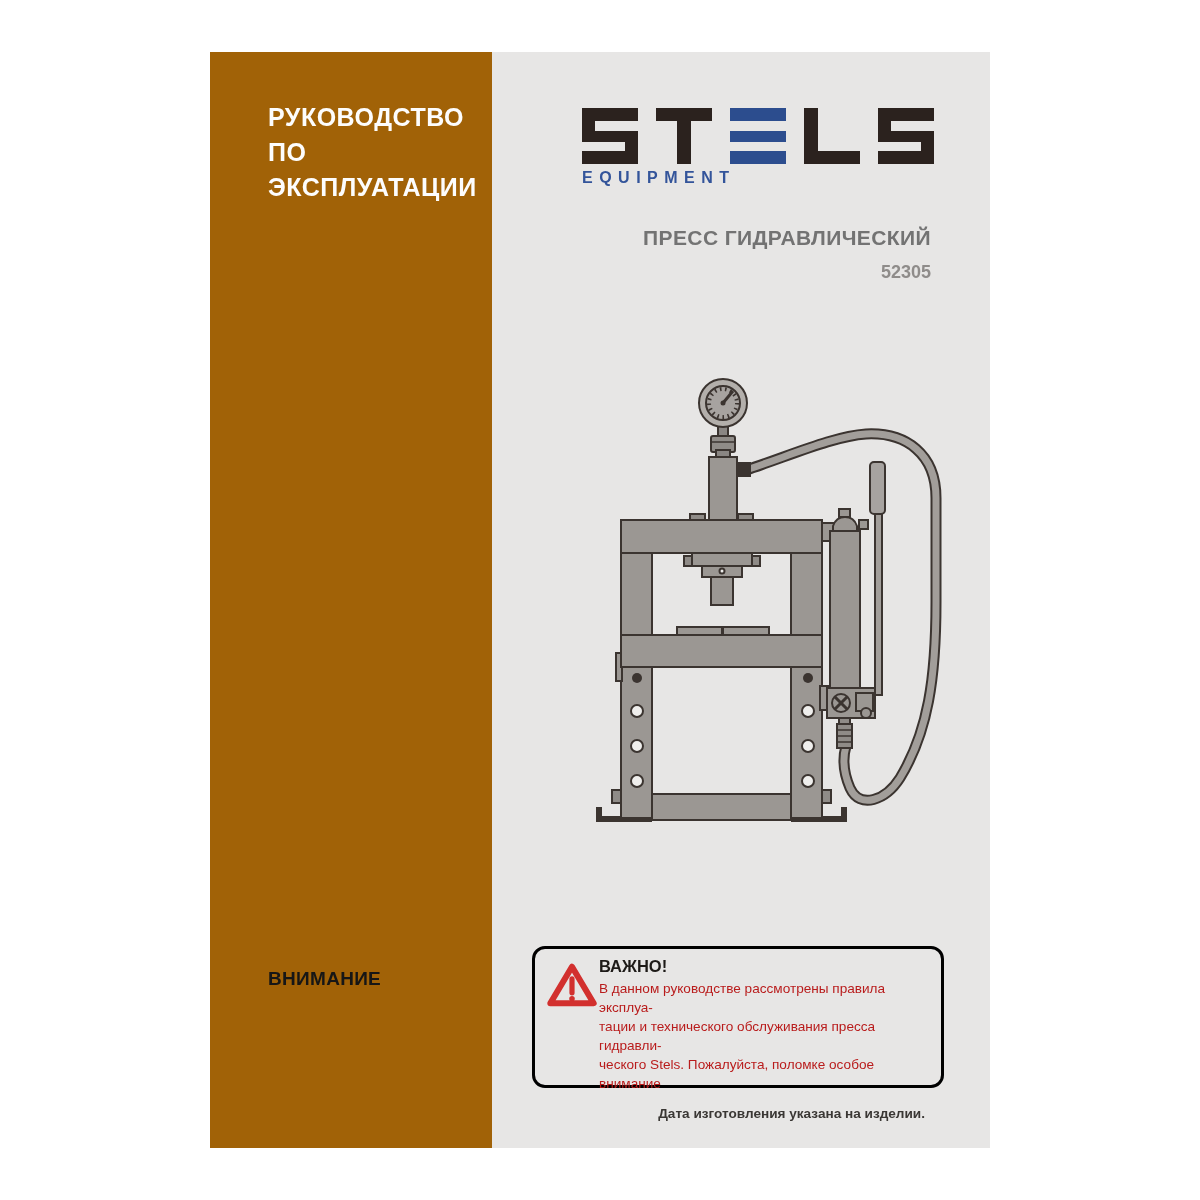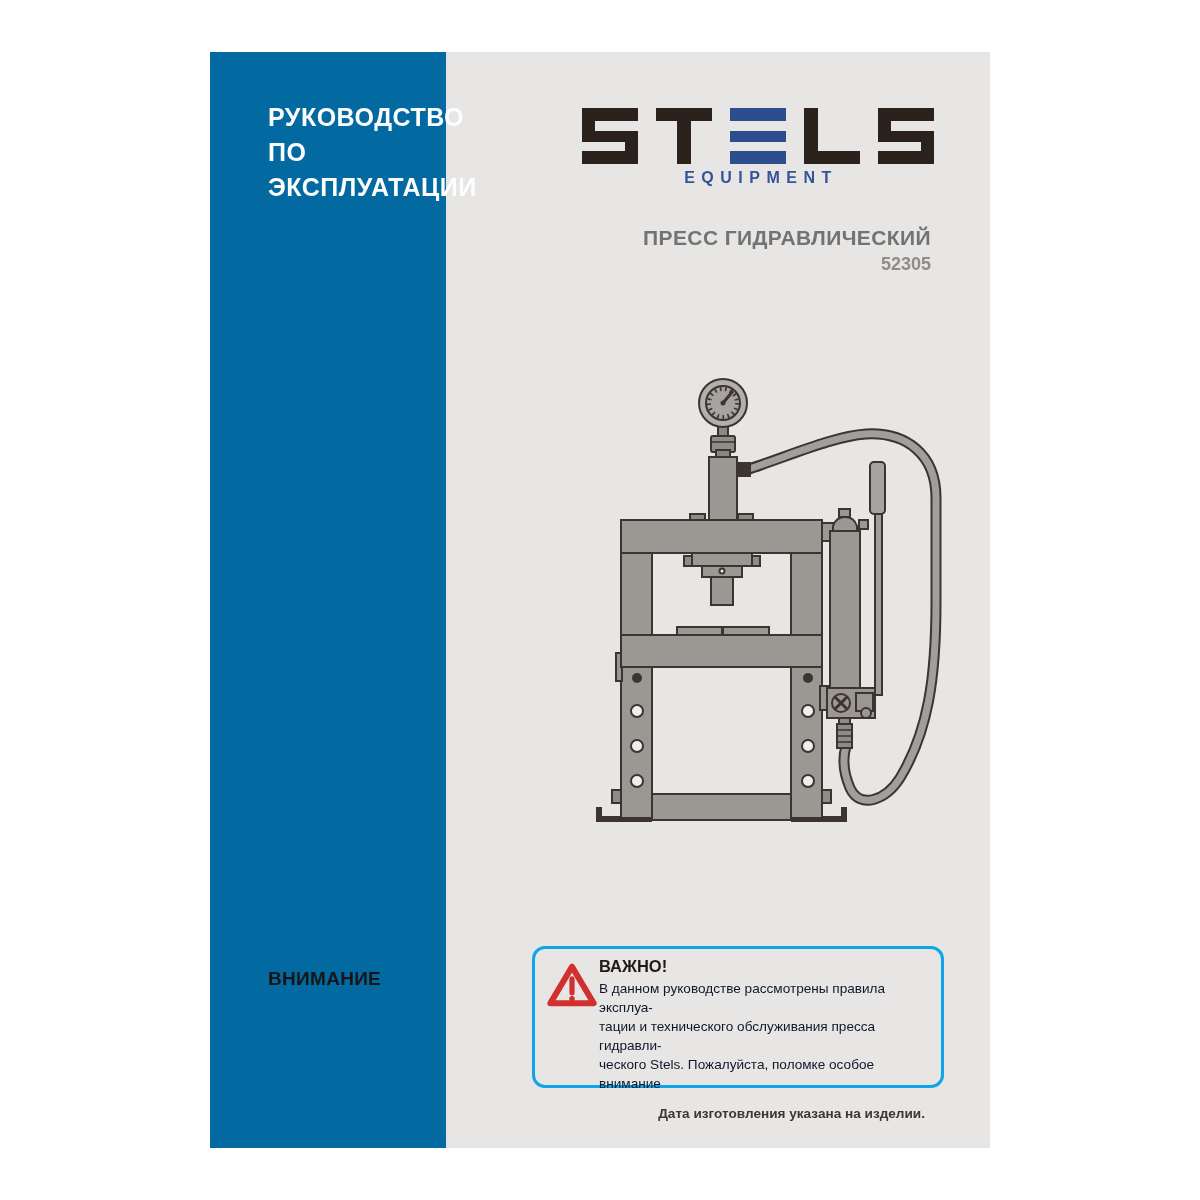--- a/index.html
+++ b/index.html
@@ -4,49 +4,49 @@
 <style>
   * { margin:0; padding:0; box-sizing:border-box; }
   html,body { width:1200px; height:1200px; background:#ffffff;
               font-family:"Liberation Sans", sans-serif; }
   .canvas { position:relative; width:1200px; height:1200px; background:#ffffff; overflow:hidden; }
 
   .page { position:absolute; left:210px; top:52px; width:780px; height:1096px;
           background:#e7e6e5; }
 
   
-  .sidebar { position:absolute; left:0; top:0; width:236px; height:1096px;
-             background:#0369a1; }
+  .sidebar { position:absolute; left:0; top:0; width:282px; height:1096px;
+             background:#a16207; }
   .sidebar-title { position:absolute; left:58px; top:48px; width:215px;
                    color:#fdfdfd; font-weight:bold; font-size:25px; line-height:35px;
                    letter-spacing:0.5px; }
   .attention { position:absolute; left:58px; top:916px; width:212px; color:#161616; }
   .attention-title { font-weight:bold; font-size:19px; letter-spacing:0.3px; margin-bottom:23px; }
   .attention-body { font-size:17.5px; line-height:24.5px; }
 
   
   .content { position:absolute; left:284px; top:0; width:496px; height:1096px; }
 
-  .brand { position:absolute; top:56px; right:56px; width:352px; text-align:center; }
+  .brand { position:absolute; top:56px; right:56px; width:352px; text-align:left; }
   .logo-svg { display:block; width:352px; height:56px; }
   .equipment { margin-top:5px; color:#33549a; font-size:16px; font-weight:bold;
                letter-spacing:6.5px; margin-right:-6px; }
 
   .product { position:absolute; top:174px; right:59px; text-align:right; }
   .product-title { color:#737373; font-weight:bold; font-size:21px; letter-spacing:0.4px; }
-  .product-model { color:#8f8c8a; font-weight:bold; font-size:18px; margin-top:4px; }
+  .product-model { color:#8f8c8a; font-weight:bold; font-size:18px; margin-top:12px; }
 
   .press-svg { position:absolute; left:100px; top:318px; width:352px; height:464px; }
 
   
   .notice { position:absolute; left:38px; top:894px; width:412px; height:142px;
-            border:3px solid #0ea5e9; border-radius:13px; padding:8px 16px 2px 64px; }
+            border:3px solid #000000; border-radius:13px; padding:8px 16px 2px 64px; }
   .warning-tri { position:absolute; left:11px; top:11px; width:52px; height:50px; }
   .notice-title { color:#1d1a17; font-weight:bold; font-size:16.5px; margin-bottom:3px; }
-  .notice-body { color:#0f172a; font-size:13.6px; line-height:19px; }
+  .notice-body { color:#b91c1c; font-size:13.6px; line-height:19px; }
   .notice-footer { color:#3a3734; font-size:13.6px; font-weight:bold; text-align:right;
                    margin-top:13px; }
 </style>
 </head>
 <body>
 
 <div class="canvas">
   <div class="page">
 
     <aside class="sidebar">

